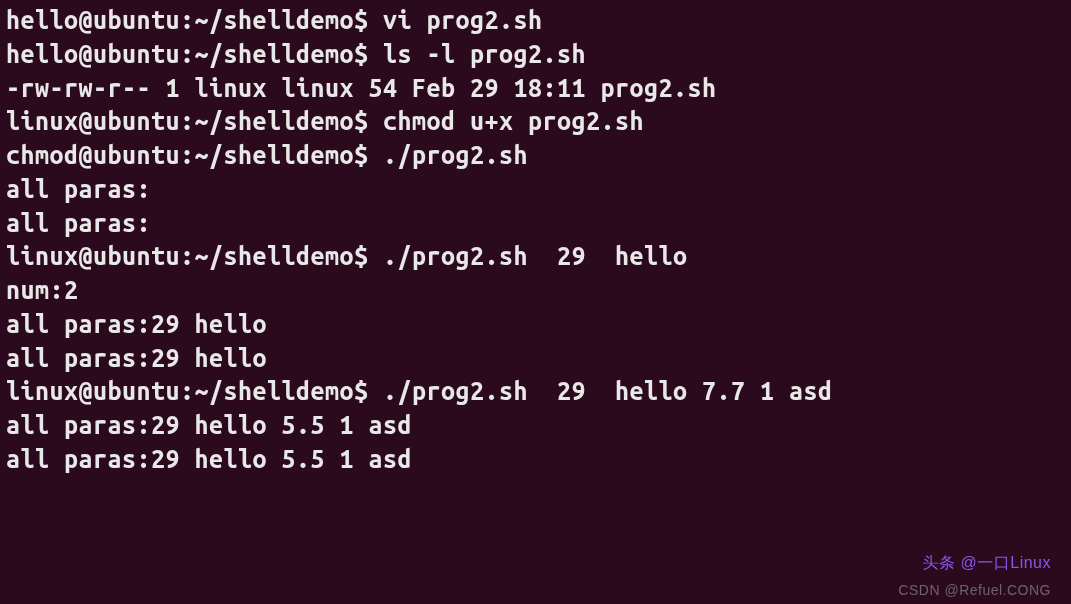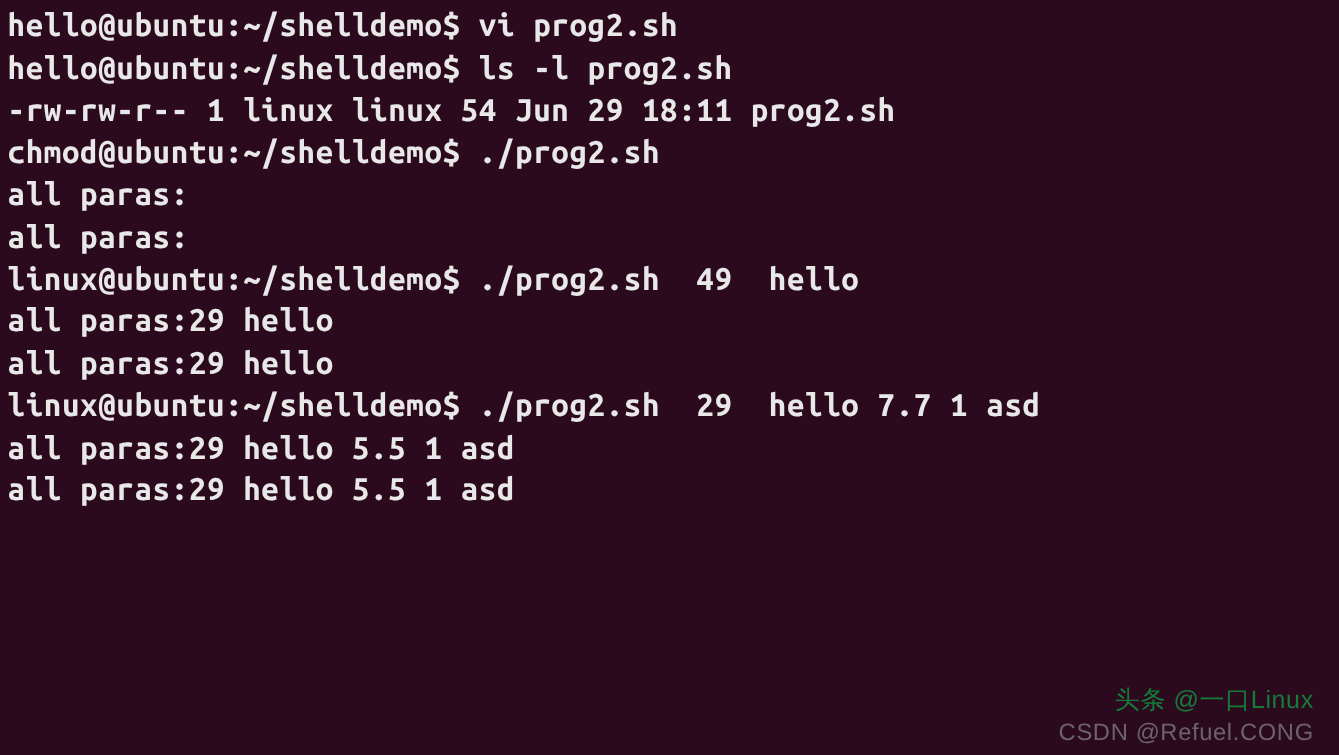--- a/index.html
+++ b/index.html
@@ -21,52 +21,54 @@
       font-weight: bold;
       letter-spacing: 0.5px;
     }
     .line {
       white-space: pre;
     }
     .watermark1 {
       position: absolute;
       bottom: 30px;
       right: 20px;
-      color: #15803d;
+      color: #8b5cf6;
       font-family: -apple-system, BlinkMacSystemFont, "Segoe UI", sans-serif;
-      font-size: 20px;
+      font-size: 16px;
       font-weight: normal;
       opacity: 0.95;
     }
     .watermark2 {
       position: absolute;
       bottom: 4px;
       right: 20px;
       color: #888;
       font-family: -apple-system, BlinkMacSystemFont, "Segoe UI", sans-serif;
-      font-size: 19px;
+      font-size: 14px;
       font-weight: normal;
       opacity: 0.7;
     }
     .cursor {
       display: inline-block;
       opacity: 0.6;
     }
   </style>
 </head>
 <body>
 
 <div>
   <div class="line">hello@ubuntu:~/shelldemo$ vi prog2.sh</div>
   <div class="line">hello@ubuntu:~/shelldemo$ ls -l prog2.sh</div>
-  <div class="line">-rw-rw-r-- 1 linux linux 54 Jun 29 18:11 prog2.sh</div>
+  <div class="line">-rw-rw-r-- 1 linux linux 54 Feb 29 18:11 prog2.sh</div>
+  <div class="line">linux@ubuntu:~/shelldemo$ chmod u+x prog2.sh</div>
   <div class="line">chmod@ubuntu:~/shelldemo$ ./prog2.sh</div>
   <div class="line">all paras:</div>
   <div class="line">all paras:</div>
-  <div class="line">linux@ubuntu:~/shelldemo$ ./prog2.sh  49  hello</div>
+  <div class="line">linux@ubuntu:~/shelldemo$ ./prog2.sh  29  hello</div>
+  <div class="line">num:2</div>
   <div class="line">all paras:29 hello</div>
   <div class="line">all paras:29 hello</div>
   <div class="line">linux@ubuntu:~/shelldemo$ ./prog2.sh  29  hello 7.7 1 asd</div>
   <div class="line"><span>all paras:29 hello 5.5 1 asd</span><span class="cursor"></span></div>
   <div class="line">all paras:29 hello 5.5 1 asd</div>
 </div>
 
 <div class="watermark1">头条 @一口Linux</div>
 <div class="watermark2">CSDN @Refuel.CONG</div>
 

